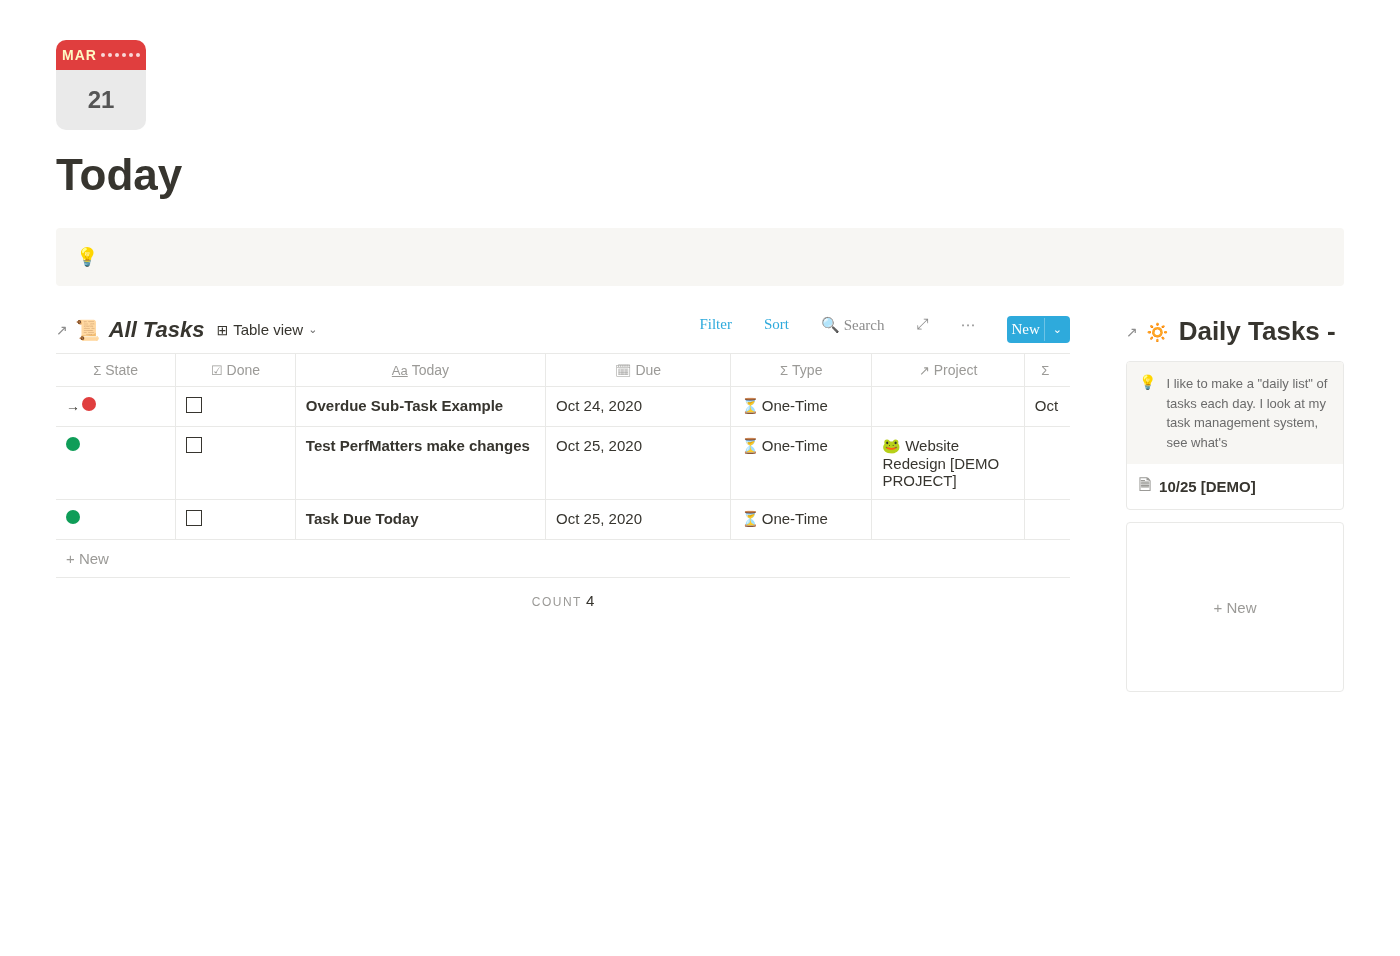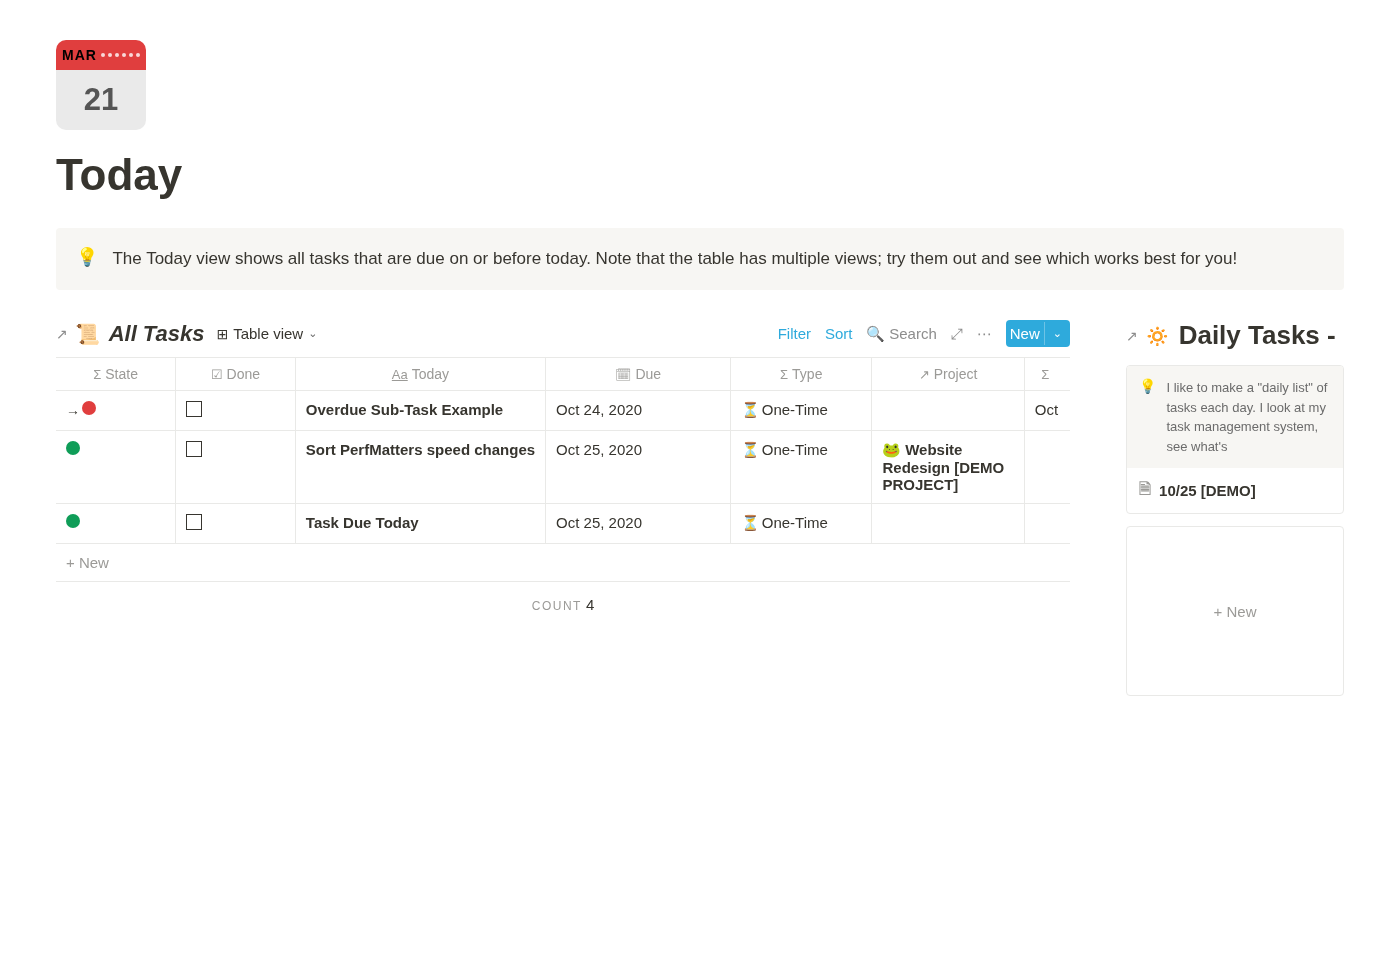--- a/index.html
+++ b/index.html
@@ -9,25 +9,25 @@
   color: #37352f;
   padding: 40px 56px;
   width: 1400px;
 }
 .page-icon {
   width: 90px; height: 90px;
   margin-bottom: 20px;
   position: relative;
 }
 .cal-top { background:#e03e3e; height:30px; border-radius:10px 10px 0 0; display:flex; align-items:center; justify-content:center; position:relative;}
-.cal-top-txt { color:#000000; font-weight:800; font-size:14px; letter-spacing:1px; margin-right:4px;}
+.cal-top-txt { color:#fef9c3; font-weight:800; font-size:14px; letter-spacing:1px; margin-right:4px;}
 .cal-dots { display:flex; gap:3px; }
 .cal-dots span { width:4px; height:4px; background:#fff; border-radius:50%; opacity:.8;}
 .cal-body { background:#eaeaea; height:60px; border-radius:0 0 10px 10px; display:flex; align-items:center; justify-content:center;}
-.cal-day { font-size:31px; font-weight:700; color:#555;}
+.cal-day { font-size:24px; font-weight:700; color:#555;}
 .page-title { font-size:44px; font-weight:700; margin-bottom:28px; margin-top:10px;}
 .callout {
   background:#f7f6f3;
   border-radius:4px;
   padding:18px 20px;
   display:flex;
   gap:14px;
   margin-bottom:30px;
 }
 .callout-icon { font-size:18px; flex-shrink:0;}
@@ -37,41 +37,41 @@
 .right-col { width:218px; flex-shrink:0;}
 .db-header { display:flex; align-items:center; gap:8px; margin-bottom:10px; flex-wrap:nowrap;}
 .db-title-wrap { display:flex; align-items:center; gap:8px; }
 .expand-icon { color:#8d8d8d; font-size:14px; cursor:pointer;}
 .db-emoji { font-size:20px;}
 .db-title { font-size:22px; font-weight:700;font-style:italic;}
 .view-switch { display:flex; align-items:center; gap:5px; color:#37352f; font-size:15px; cursor:pointer; margin-left:4px;}
 .view-switch .grid-icon { font-size:14px; }
 .view-switch .chev { font-size:11px; color:#6b6b6b;}
 .spacer { flex:1;}
-.toolbar { display:flex; align-items:center; gap:14px; font-size:15px;}
+.toolbar { display:flex; align-items:flex-start; gap:32px; font-size:15px;font-family:Liberation Serif, serif;}
 .toolbar .link-btn { color:#2eaadc; cursor:pointer; font-weight:400;}
 .toolbar .icon-btn { color:#8d8d8d; cursor:pointer; display:flex; align-items:center; gap:4px;}
 .new-btn { background:#2eaadc; color:#fff; border-radius:4px; display:flex; align-items:center; cursor:pointer; overflow:hidden;}
 .new-btn .lbl { padding:5px 4px; font-size:15px; font-weight:500;}
 .new-btn .caret { padding:5px 8px; border-left:1px solid rgba(255,255,255,.3); font-size:11px;}
 table.tasks { width:100%; border-collapse:collapse; font-size:15px; table-layout:fixed;}
 table.tasks th { text-align:center; font-weight:400; color:#9b9a97; padding:8px 10px; border:1px solid #e9e9e7; border-top:1px solid #e9e9e7; font-size:14px; white-space:nowrap; overflow:hidden;}
 table.tasks td { padding:10px 10px; border:1px solid #e9e9e7; vertical-align:top;}
 table.tasks th:first-child, table.tasks td:first-child { border-left:none;}
 table.tasks th:last-child, table.tasks td:last-child { border-right:none;}
 .th-icon { font-size:13px; margin-right:4px; color:#9b9a97;}
 .state-dot { width:14px; height:14px; border-radius:50%; display:inline-block;}
 .dot-red { background:#e03e3e;}
 .dot-green { background:#0f9d58;}
 .state-prefix { font-size:14px; font-weight:700; margin-right:2px;}
 .checkbox { width:16px; height:16px; border:1.5px solid #37352f; display:inline-block; cursor:pointer;}
 .task-name { font-weight:600;}
 .type-emoji { margin-right:2px;}
 .proj-emoji { margin-right:4px;}
-.proj-name { font-weight:700;margin-top:20px;}
+.proj-name { font-weight:400;margin-top:20px;}
 .new-row { padding:10px; color:#9b9a97; font-size:15px; cursor:pointer; border-bottom:1px solid #e9e9e7;}
 .count-row { text-align:center; padding:14px 0; font-size:12px; color:#9b9a97; letter-spacing:1.5px;}
 .count-row .num { color:#37352f; font-size:15px; letter-spacing:0; margin-left:4px;}
 .right-header { display:flex; align-items:center; gap:8px; margin-bottom:14px;}
 .right-title { font-size:26px; font-weight:700; white-space:nowrap; overflow:hidden;}
 .card { border:1px solid #e9e9e7; border-radius:4px; background:#fff; margin-bottom:12px; cursor:pointer; overflow:hidden;}
 .card-top { background:#f7f6f3; padding:12px; display:flex; gap:10px;}
 .card-bulb { font-size:14px;}
 .card-text { font-size:13px; color:#6b6b6b; line-height:1.5; max-height:104px; overflow:hidden;}
 .card-bottom { padding:10px 12px; display:flex; align-items:center; gap:8px; font-size:15px; font-weight:600;}
@@ -96,21 +96,20 @@
   </div>
   <div class="cal-body">
       <span class="cal-day">21</span>
     </div>
 </div>
 
 <h1 class="page-title">Today</h1>
 
 <div class="callout">
   <span class="callout-icon">💡</span>
-  <div class="callout-text">The Today view shows all tasks that are due on or before today. Note that the table has multiple views; try them out and see which works best for you!</div>
 </div>
 
 <div class="columns">
 
   <div class="left-col">
     <div class="db-header">
       <div class="db-title-wrap">
         <span class="expand-icon">↗</span>
         <span class="db-emoji">📜</span>
         <span class="db-title">All Tasks</span>
@@ -164,21 +163,21 @@
           <td><span class="checkbox"></span></td>
           <td><span class="task-name">Overdue Sub-Task Example</span></td>
           <td>Oct 24, 2020</td>
           <td><span class="type-emoji">⏳</span><span>One-Time</span></td>
           <td></td>
           <td>Oct</td>
         </tr>
         <tr>
           <td><span class="state-dot dot-green"></span></td>
           <td><span class="checkbox"></span></td>
-          <td><span class="task-name">Sort PerfMatters speed changes</span></td>
+          <td><span class="task-name">Test PerfMatters make changes</span></td>
           <td>Oct 25, 2020</td>
           <td><span class="type-emoji">⏳</span><span>One-Time</span></td>
           <td><span class="proj-emoji">🐸</span><span class="proj-name">Website Redesign [DEMO PROJECT]</span></td>
           <td></td>
         </tr>
         <tr>
           <td><span class="state-dot dot-green"></span></td>
           <td><span class="checkbox"></span></td>
           <td><span class="task-name">Task Due Today</span></td>
           <td>Oct 25, 2020</td>

